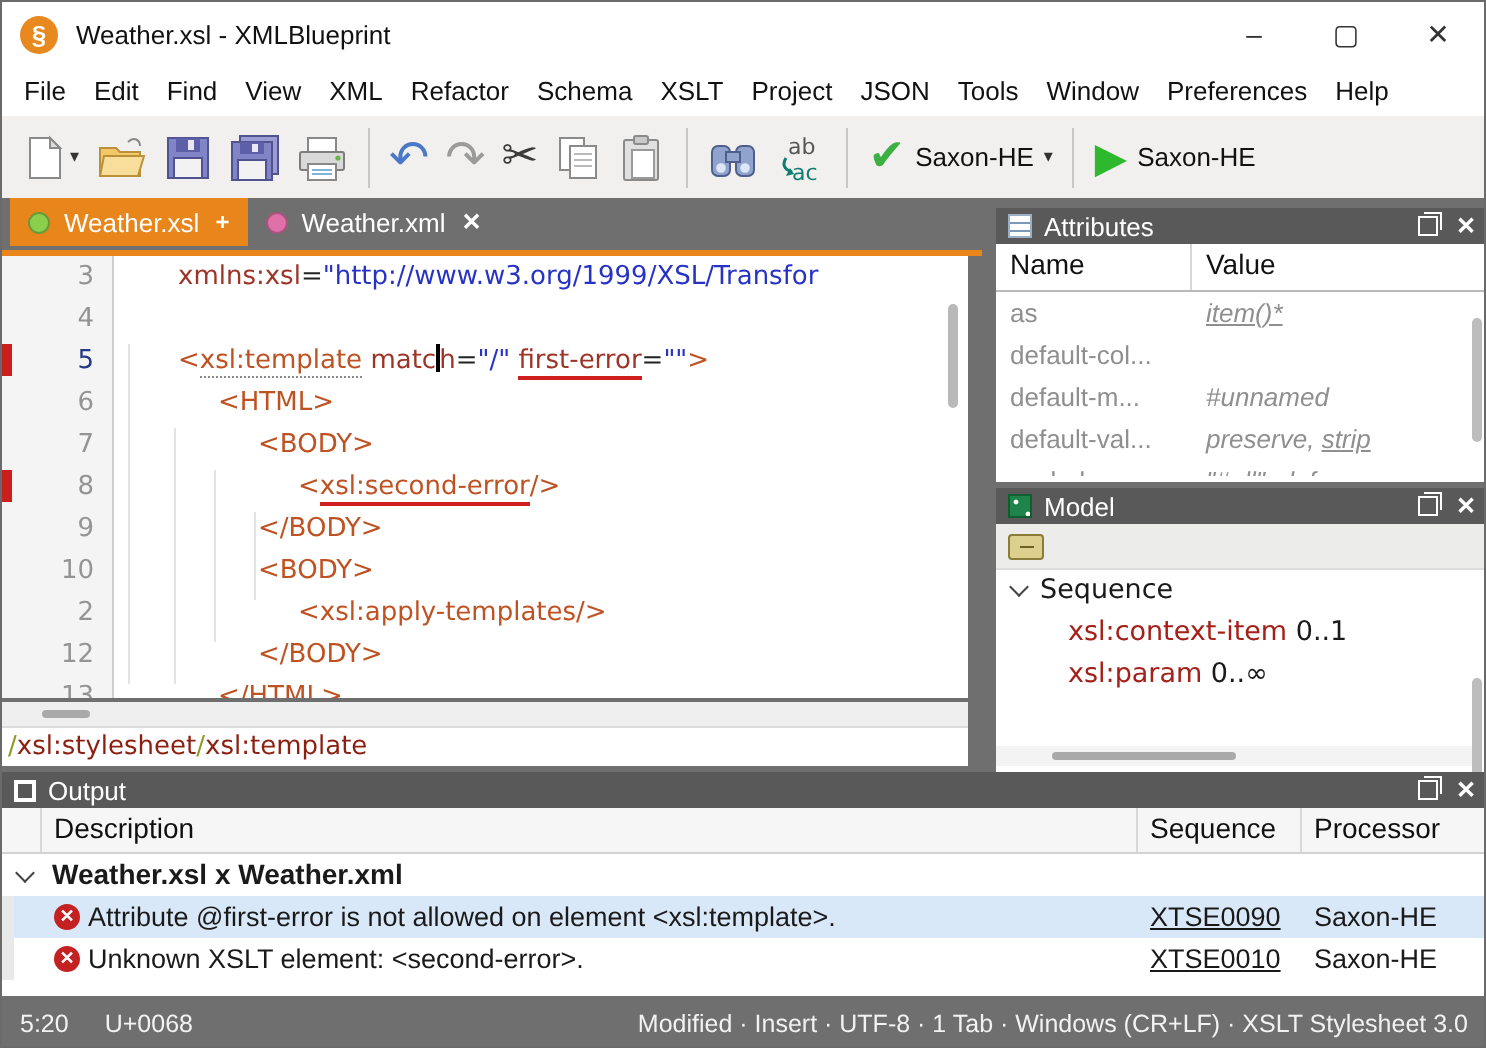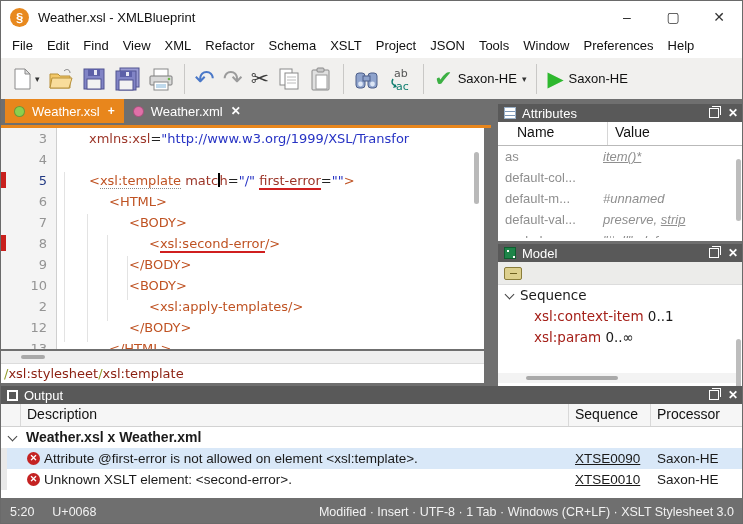--- a/index.html
+++ b/index.html
@@ -75,21 +75,21 @@
   .picon-attr{width:12px;height:12px;background:#fff;border:1px solid #9ab0c8;box-sizing:border-box;
       background-image:linear-gradient(#fff 3px,#7d98b8 3px,#7d98b8 4px,#fff 4px,#fff 7px,#7d98b8 7px,#7d98b8 8px,#fff 8px);}
   .picon-model{width:12px;height:12px;background:#1e8449;border:1px solid #0e5e30;box-sizing:border-box;
       background-image:radial-gradient(circle at 3px 3px,#fff 1px,transparent 1.4px),radial-gradient(circle at 9px 9px,#fff 1px,transparent 1.4px);}
   .picon-output{width:11px;height:11px;background:#585858;border:2px solid #fff;box-sizing:border-box;}
   .pctrl{margin-left:auto;display:flex;align-items:center;gap:9px;}
   .float-ico{width:8px;height:8px;border:1px solid #fff;position:relative;}
   .float-ico::after{content:"";position:absolute;left:2px;top:-3px;width:8px;height:8px;border-top:1px solid #fff;border-right:1px solid #fff;}
   .close-ico{color:#fff;font-weight:bold;font-size:12px;line-height:1;}
   
-  .attr-colhead{height:23px;display:flex;border-bottom:1px solid #b9b9b9;font-size:14px;color:#111;padding-left:12px;}
+  .attr-colhead{height:23px;display:flex;border-bottom:1px solid #b9b9b9;font-size:14px;color:#111;}
   .attr-colhead div{padding:2px 0 0 7px;box-sizing:border-box;}
   .attr-col-name{width:98px;border-right:1px solid #d6d6d6;}
   .attr-rows{height:92px;overflow:hidden;}
   .attr-row{height:21px;line-height:21px;display:flex;font-size:13px;color:#8f8f8f;}
   .attr-row .an{width:98px;padding-left:7px;box-sizing:border-box;overflow:hidden;white-space:nowrap;}
   .attr-row .av{flex:1;padding-left:7px;font-style:italic;white-space:nowrap;overflow:hidden;}
   .av u,.av .uu{text-decoration:underline;}
   .attr-vthumb{position:absolute;right:3px;top:55px;width:5px;height:62px;background:#bdbdbd;border-radius:3px;}
   
   .model-toolbar{height:22px;background:#ececea;border-bottom:1px solid #dcdcdc;display:flex;align-items:center;padding-left:6px;}

